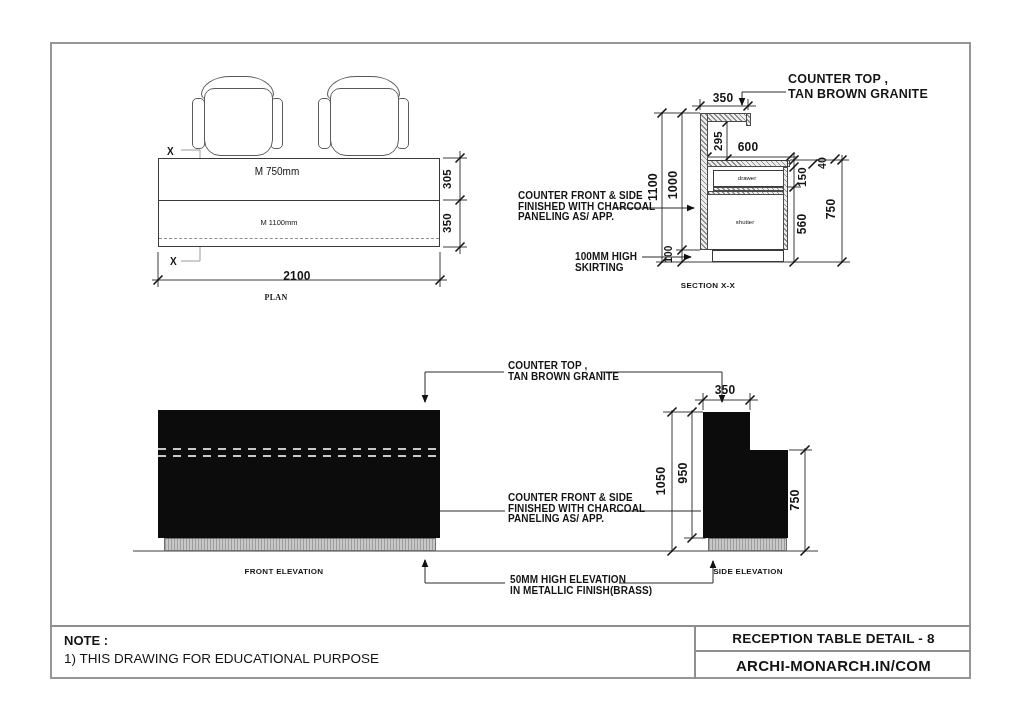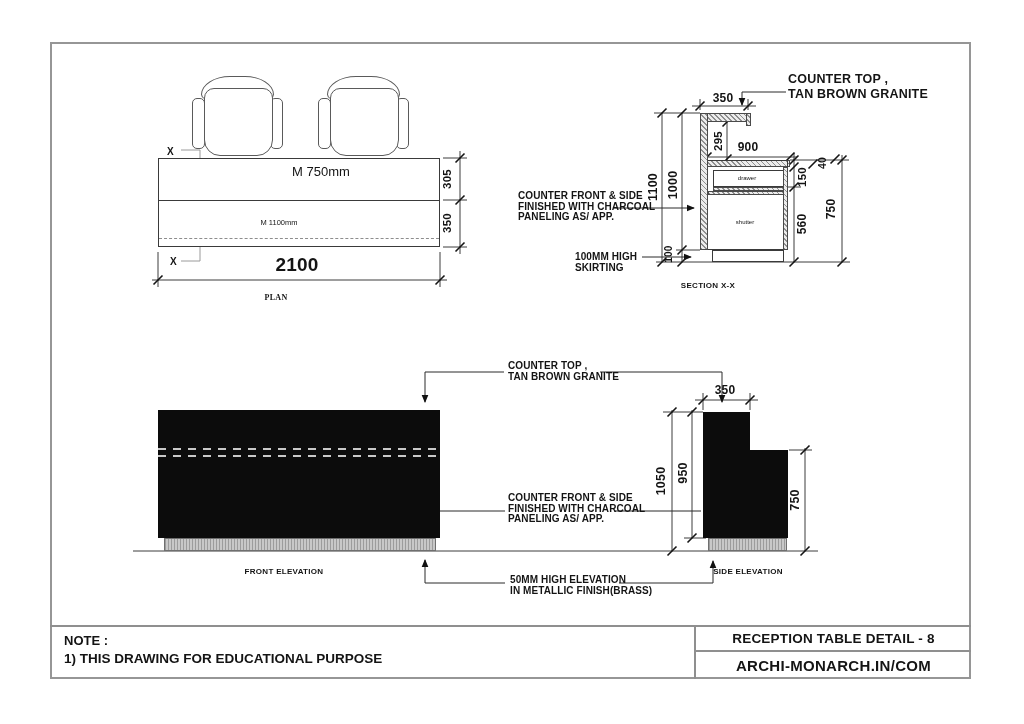--- a/index.html
+++ b/index.html
@@ -161,26 +161,26 @@
     </div>
 
     <div class="abs outline" style="left:158px;top:158px;width:282px;height:89px;background:#fff;">
       <div class="abs" style="left:0;top:41px;width:100%;height:0;border-top:1.2px solid #3a3a3a;"></div>
       <div class="abs" style="left:0;top:79px;width:100%;height:0;border-top:1.2px dashed #8d8d8d;"></div>
     </div>
 
     <div class="t" style="left:167px;top:146px;font-size:10px;font-weight:700;">X</div>
     <div class="t" style="left:170px;top:256px;font-size:10px;font-weight:700;">X</div>
 
-    <div class="t c" style="left:277px;top:171px;font-size:13px;margin-left:44px;">M 750mm</div>
+    <div class="t c" style="left:277px;top:171px;font-size:10px;">M 750mm</div>
     <div class="t c" style="left:279px;top:222px;font-size:7.5px;">M 1100mm</div>
 
     <div class="t v dim" style="left:447px;top:179px;font-size:11.5px;">305</div>
     <div class="t v dim" style="left:447px;top:223px;font-size:11.5px;">350</div>
-    <div class="t c dim" style="left:297px;top:265px;font-size:19px;">2100</div>
+    <div class="t c dim" style="left:297px;top:276px;font-size:12px;">2100</div>
     <div class="t c cap" style="left:276px;top:297px;font-family:Liberation Serif, serif;">PLAN</div>
   </div>
 
   <div class="abs" style="left:0;top:0;width:0;height:0;">
 
     <div class="abs hx" style="left:700px;top:113px;width:50px;height:9px;"></div>
     <div class="abs hx" style="left:746px;top:113px;width:5px;height:13px;"></div>
     <div class="abs hx" style="left:700px;top:160px;width:90px;height:7px;"></div>
     <div class="abs outline" style="left:707px;top:160px;width:81px;height:90px;"></div>
     <div class="abs hx" style="left:700px;top:113px;width:8px;height:137px;"></div>
@@ -188,21 +188,21 @@
     <div class="abs hx" style="left:713px;top:187px;width:71px;height:4px;"></div>
     <div class="abs hx" style="left:708px;top:191px;width:79px;height:4px;"></div>
     <div class="abs hx" style="left:783px;top:167px;width:5px;height:83px;"></div>
     <div class="abs outline white" style="left:712px;top:250px;width:72px;height:12px;"></div>
 
     <div class="t c" style="left:747px;top:178px;font-size:6px;">drawer</div>
     <div class="t c" style="left:745px;top:222px;font-size:6px;">shutter</div>
 
     <div class="t c dim" style="left:723px;top:98px;font-size:12px;">350</div>
     <div class="t v dim" style="left:718px;top:141px;font-size:11.5px;">295</div>
-    <div class="t c dim" style="left:748px;top:147px;font-size:12px;">900</div>
+    <div class="t c dim" style="left:748px;top:147px;font-size:12px;">600</div>
     <div class="t v dim" style="left:653px;top:187px;font-size:12.5px;">1100</div>
     <div class="t v dim" style="left:673px;top:185px;font-size:12.5px;">1000</div>
     <div class="t v dim" style="left:668px;top:254px;font-size:10px;">100</div>
     <div class="t v dim" style="left:822px;top:163px;font-size:10.5px;">40</div>
     <div class="t v dim" style="left:802px;top:177px;font-size:11.5px;">150</div>
     <div class="t v dim" style="left:802px;top:224px;font-size:12px;">560</div>
     <div class="t v dim" style="left:831px;top:209px;font-size:12px;">750</div>
 
     <div class="t bigcall" style="left:788px;top:72px;">
       <div>COUNTER TOP ,</div>
@@ -254,21 +254,21 @@
     <div class="t v dim" style="left:683px;top:473px;font-size:12.5px;">950</div>
     <div class="t v dim" style="left:795px;top:500px;font-size:12.5px;">750</div>
   </div>
 
   <div class="abs" style="left:0;top:0;width:0;height:0;">
     <div class="abs gline" style="left:50px;top:625px;width:921px;height:2px;"></div>
     <div class="abs gline" style="left:694px;top:625px;width:2px;height:54px;"></div>
     <div class="abs gline" style="left:694px;top:650px;width:277px;height:2px;"></div>
 
     <div class="t" style="left:64px;top:633px;font-size:13px;font-weight:800;">NOTE :</div>
-    <div class="t" style="left:64px;top:651px;font-size:13.5px;font-weight:700;">1) THIS DRAWING FOR EDUCATIONAL PURPOSE</div>
+    <div class="t" style="left:64px;top:651px;font-size:13.5px;font-weight:400;">1) THIS DRAWING FOR EDUCATIONAL PURPOSE</div>
 
     <div class="abs" style="left:696px;top:627px;width:275px;height:23px;display:flex;align-items:center;justify-content:center;">
       <span class="t" style="position:static;font-size:13.5px;font-weight:600;letter-spacing:.2px;">RECEPTION TABLE DETAIL - 8</span>
     </div>
     <div class="abs" style="left:696px;top:652px;width:275px;height:26px;display:flex;align-items:center;justify-content:center;">
       <span class="t" style="position:static;font-size:15px;font-weight:800;letter-spacing:.3px;">ARCHI-MONARCH.IN/COM</span>
     </div>
   </div>
 
 </div>

